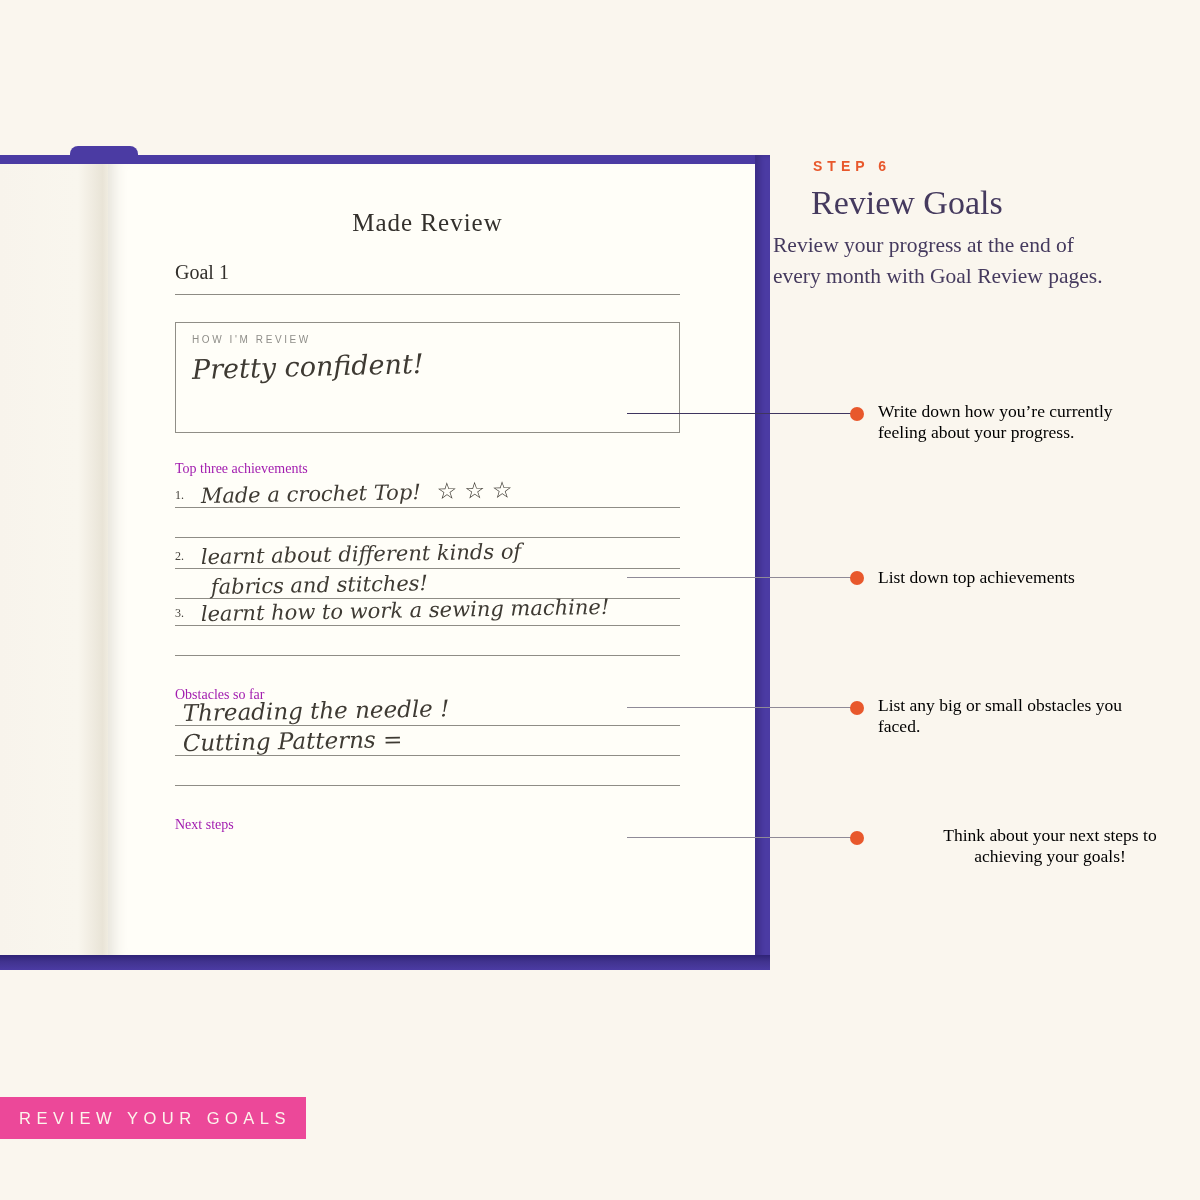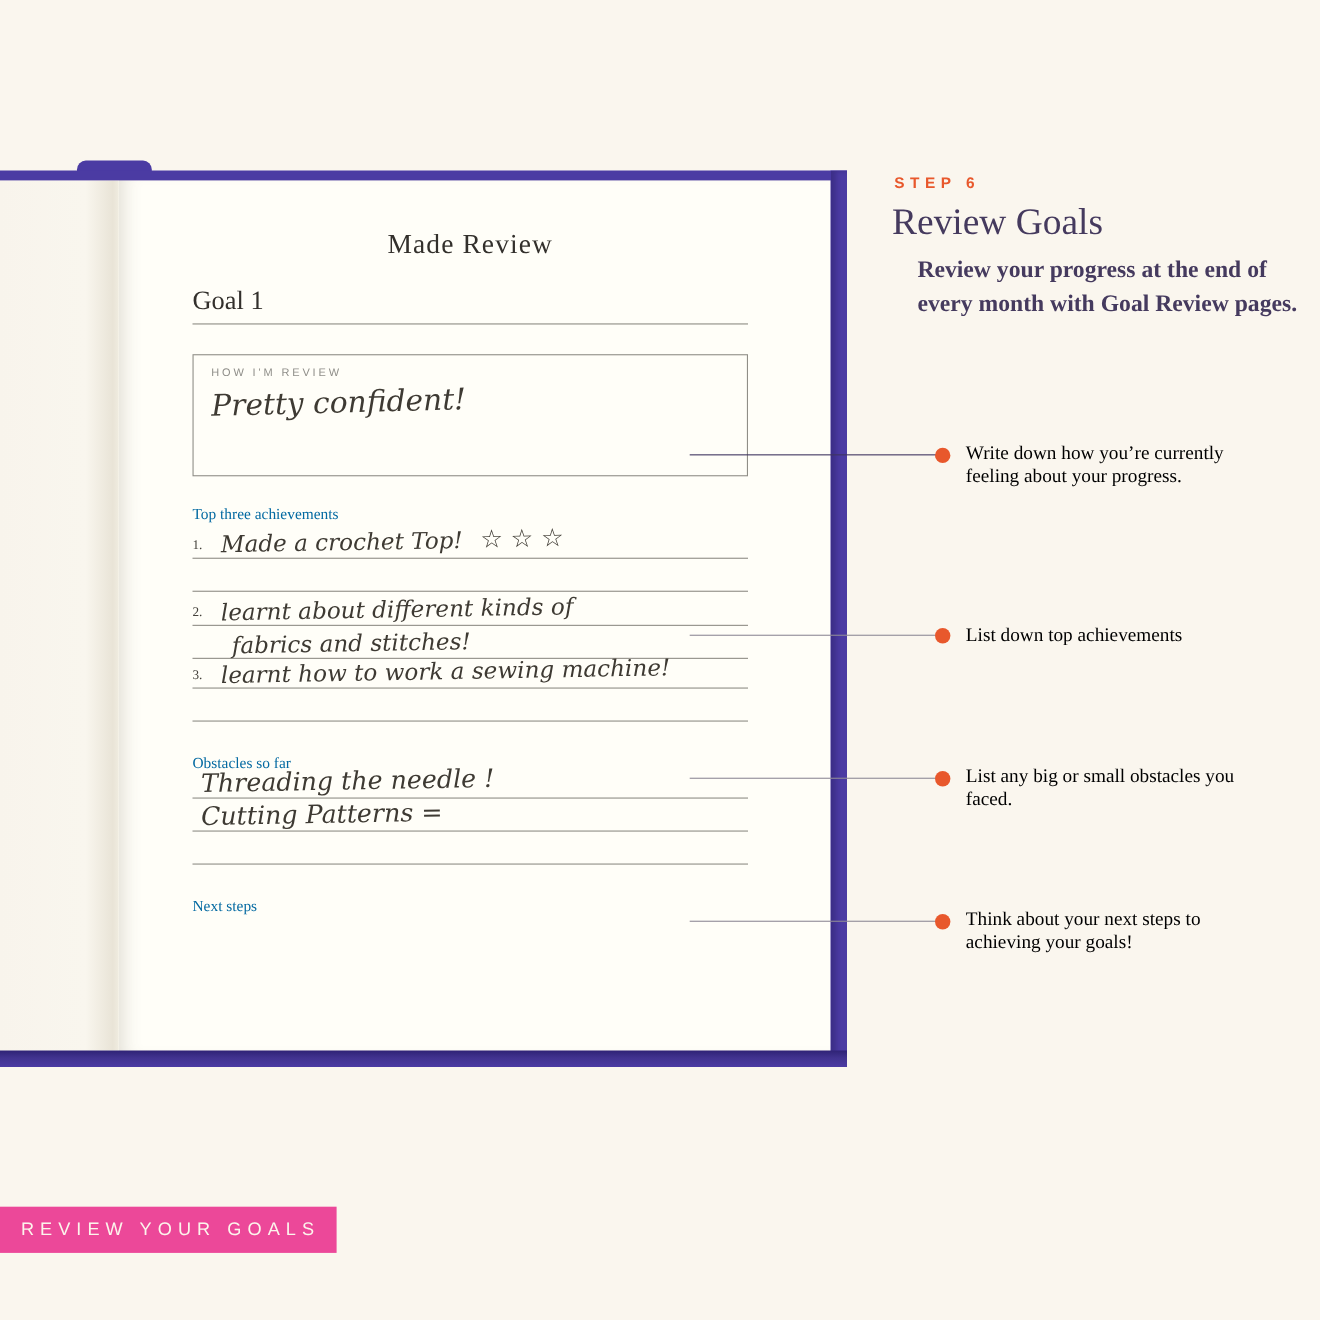--- a/index.html
+++ b/index.html
@@ -10,46 +10,46 @@
   
   .cover-top    { position:absolute; left:0; top:155px; width:770px; height:9px; background:#4B3BA3; z-index:2; }
   .cover-tab    { position:absolute; left:70px; top:146px; width:68px; height:14px; background:#4B3BA3; border-radius:8px 8px 0 0; z-index:1; }
   .cover-right  { position:absolute; left:755px; top:155px; width:15px; height:815px; background:#4B3BA3; box-shadow:inset 5px 0 5px rgba(20,10,60,.25); z-index:2; }
   .cover-bottom { position:absolute; left:0; top:955px; width:770px; height:15px; background:linear-gradient(180deg,#2F2376 0%,#41338F 45%,#4B3BA3 100%); z-index:2; }
   .left-page    { position:absolute; left:0; top:164px; width:108px; height:791px; background:linear-gradient(90deg,#F8F4EC 0%,#F9F6EE 72%,#E9E4D7 95%,#F0ECE0 100%); z-index:1; }
   .right-page   { position:absolute; left:108px; top:164px; width:647px; height:791px; background:#FFFEF8; box-shadow:inset 16px 0 16px -12px rgba(90,80,60,.18); z-index:1; }
 
   
   .page-title { position:absolute; left:67px; top:45px; width:505px; text-align:center; font-size:25px; letter-spacing:1px; color:#33302C; }
-  .goal-field { position:absolute; left:67px; top:97px; width:505px; height:34px; border-bottom:1px solid #8D8B84; font-size:24px; color:#33302C; }
+  .goal-field { position:absolute; left:67px; top:97px; width:505px; height:34px; border-bottom:1px solid #8D8B84; font-size:20px; color:#33302C; }
   .feel-box   { position:absolute; left:67px; top:158px; width:505px; height:111px; border:1px solid #908E87; padding:11px 16px; }
   .small-caps-label { font-family:"Liberation Sans", sans-serif; font-size:10px; letter-spacing:2.6px; color:#8F8E89; }
   .hw { font-family:"DejaVu Serif", serif; font-style:italic; color:#3E3A33; display:inline-block; }
   .feel-hw { font-size:27px; margin-top:6px; transform:rotate(-1.5deg); }
-  .sec-label { position:absolute; left:67px; font-size:14px; color:#0369a1; }
+  .sec-label { position:absolute; left:67px; font-size:14px; color:#a21caf; }
   .ach-label  { top:297px; }
   .obs-label  { top:523px; }
   .next-label { top:653px; }
   .lines-block { position:absolute; left:67px; width:505px; }
   .ach-1 { top:314px; } .ach-2 { top:375px; } .ach-3 { top:432px; }
   .obs-lines  { top:532px; }
   .next-lines { top:661px; }
   .write-line { position:relative; width:505px; height:30px; border-bottom:1px solid #8F8D86; }
   .num { position:absolute; left:0; bottom:4px; font-size:12px; color:#44413B; font-style:normal; }
   .wl-hw { position:absolute; left:26px; bottom:-1px; font-size:21px; white-space:nowrap; transform:rotate(-1deg); transform-origin:left bottom; }
   .wl-hw.indent { left:36px; }
   .obs-hw { font-size:23px; left:8px; }
   .stars { font-style:normal; font-size:23px; letter-spacing:7px; color:#3E3A33; margin-left:16px; }
   .chk { position:absolute; left:2px; bottom:6px; width:12px; height:12px; border:1.4px solid #8A887F; border-radius:50%; background:transparent; }
   .next-hw { left:34px; font-size:21px; }
 
   
   .step-label { position:absolute; left:813px; top:158px; font-family:"Liberation Sans", sans-serif; font-size:14px; font-weight:bold; letter-spacing:5px; color:#E8582C; }
   .col-heading { position:absolute; left:811px; top:184px; font-size:34px; color:#453A5E; }
-  .col-desc { position:absolute; left:834px; top:230px; width:352px; font-size:21.5px; line-height:1.42; color:#453A5E;font-weight:bold; }
+  .col-desc { position:absolute; left:773px; top:230px; width:352px; font-size:21.5px; line-height:1.42; color:#453A5E; }
 
   .callout-line { position:absolute; height:1.4px; z-index:5; }
   .cl-dark  { background:#3F3560; }
   .cl-light { background:#8F8A97; }
   .callout-dot { position:absolute; width:14px; height:14px; border-radius:50%; background:#E8582C; z-index:6; }
   .callout-text { position:absolute; width:272px; font-size:17.5px; line-height:1.22; color:#000000; z-index:5; }
 
   
   .banner { position:absolute; left:0; top:1097px; width:306px; height:42px; background:#ec4899; z-index:3; }
   .banner-label { font-family:"Liberation Sans", sans-serif; font-size:16.5px; letter-spacing:5.5px; color:#FCF5EC; line-height:42px; padding-left:19px; }
@@ -132,19 +132,19 @@
   <div class="callout-line cl-light" style="left:627px; top:577px; width:226px;"></div>
   <div class="callout-dot" style="left:850px; top:571px;"></div>
   <div class="callout-text" style="left:878px; top:567px;">List down top achievements</div>
 
   <div class="callout-line cl-light" style="left:627px; top:707px; width:226px;"></div>
   <div class="callout-dot" style="left:850px; top:701px;"></div>
   <div class="callout-text" style="left:878px; top:695px;">List any big or small obstacles you faced.</div>
 
   <div class="callout-line cl-light" style="left:627px; top:837px; width:226px;"></div>
   <div class="callout-dot" style="left:850px; top:831px;"></div>
-  <div class="callout-text" style="left:878px; top:825px;">Think about your next steps to achieving your goals!</div>
+  <div class="callout-text" style="left:914px; top:825px;text-align:center;">Think about your next steps to achieving your goals!</div>
 
   <div class="banner">
     <div class="banner-label">REVIEW YOUR GOALS</div>
   </div>
 
 </div>
 
 </body></html>

